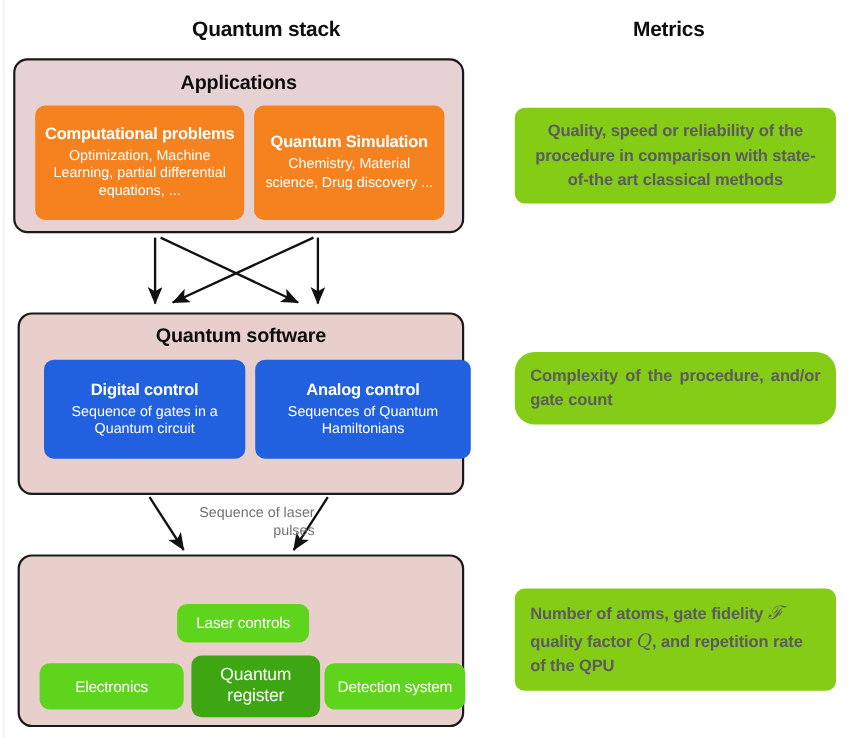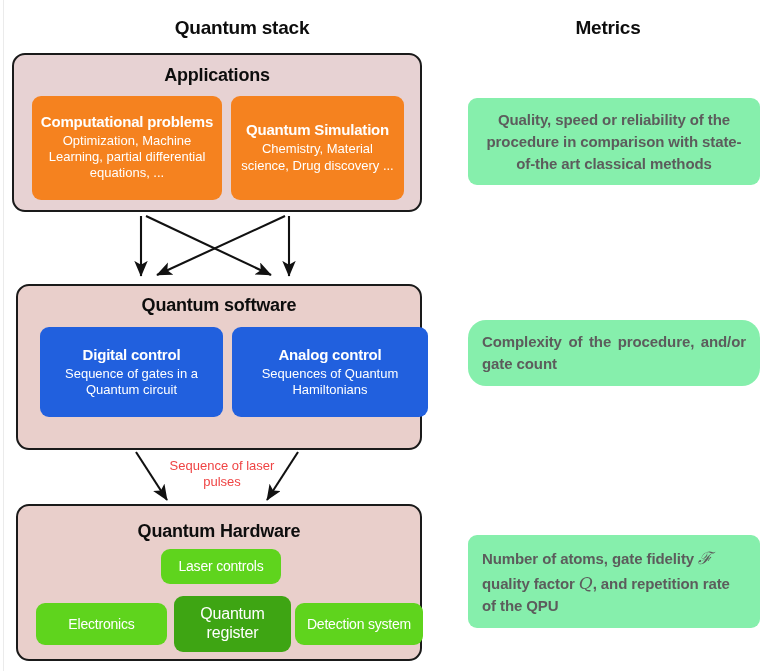--- a/index.html
+++ b/index.html
@@ -120,30 +120,30 @@
     width: 771px; height: 671px;
     pointer-events: none;
   }
 
   
   #arrow-caption {
     position: absolute;
     left: 158px;
     top: 458px;
     width: 128px;
-    text-align: center;
+    text-align: right;
     font-size: 13px;
-    color: #ef4444;
+    color: #737373;
     line-height: 1.2;
   }
 
   
   .metric-box {
     position: absolute;
-    background: #86efac;
+    background: #84cc16;
     border-radius: 9px;
     box-sizing: border-box;
     color: #5c5c5c;
     font-size: 15px;
     font-weight: bold;
     line-height: 1.45;
     padding: 11px 14px;
     letter-spacing: -0.1px;
   }
   #metric-applications { left: 468px; top: 98px;  width: 292px; text-align: center; }
@@ -187,21 +187,20 @@
     <div class="card-sub">Sequence of gates in a Quantum circuit</div>
   </div>
 
   <div class="card blue" id="card-analog">
     <div class="card-title">Analog control</div>
     <div class="card-sub">Sequences of Quantum Hamiltonians</div>
   </div>
 </div>
 
 <div class="layer" id="layer-hardware">
-  <div class="layer-title">Quantum Hardware</div>
 
   <div class="card green-light" id="card-laser">
     <div class="card-title">Laser controls</div>
   </div>
 
   <div class="card green-light" id="card-electronics">
     <div class="card-title">Electronics</div>
   </div>
 
   <div class="card green-dark" id="card-register">

